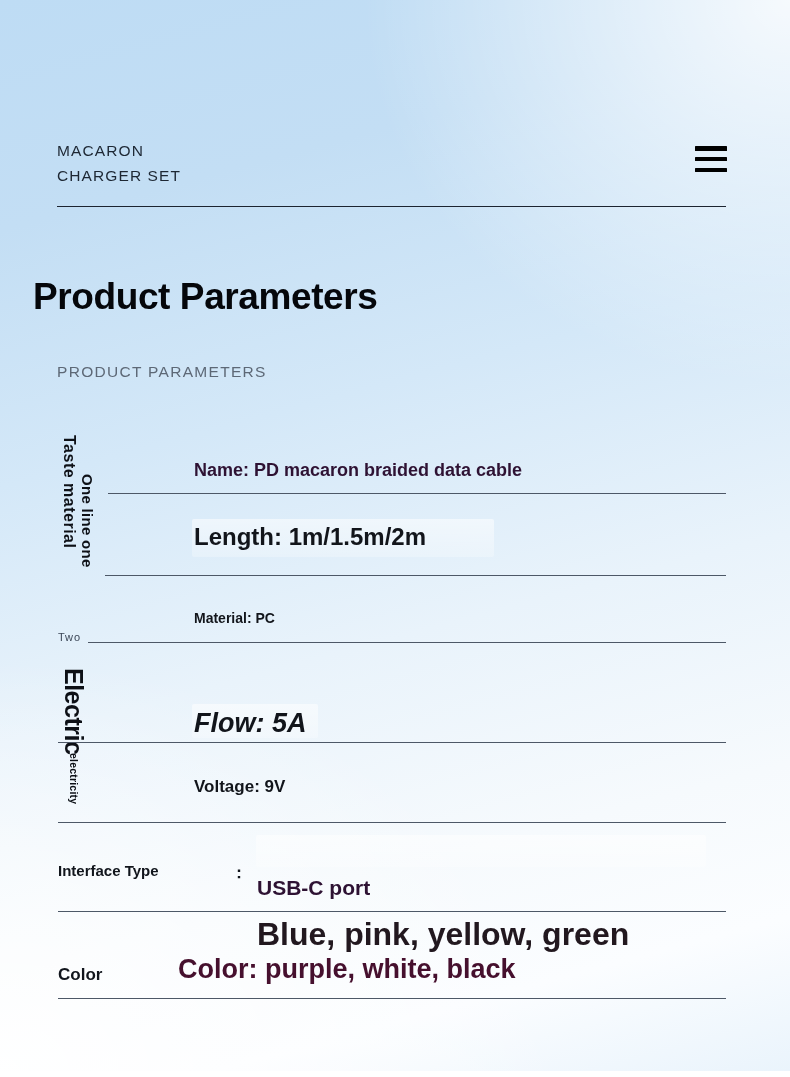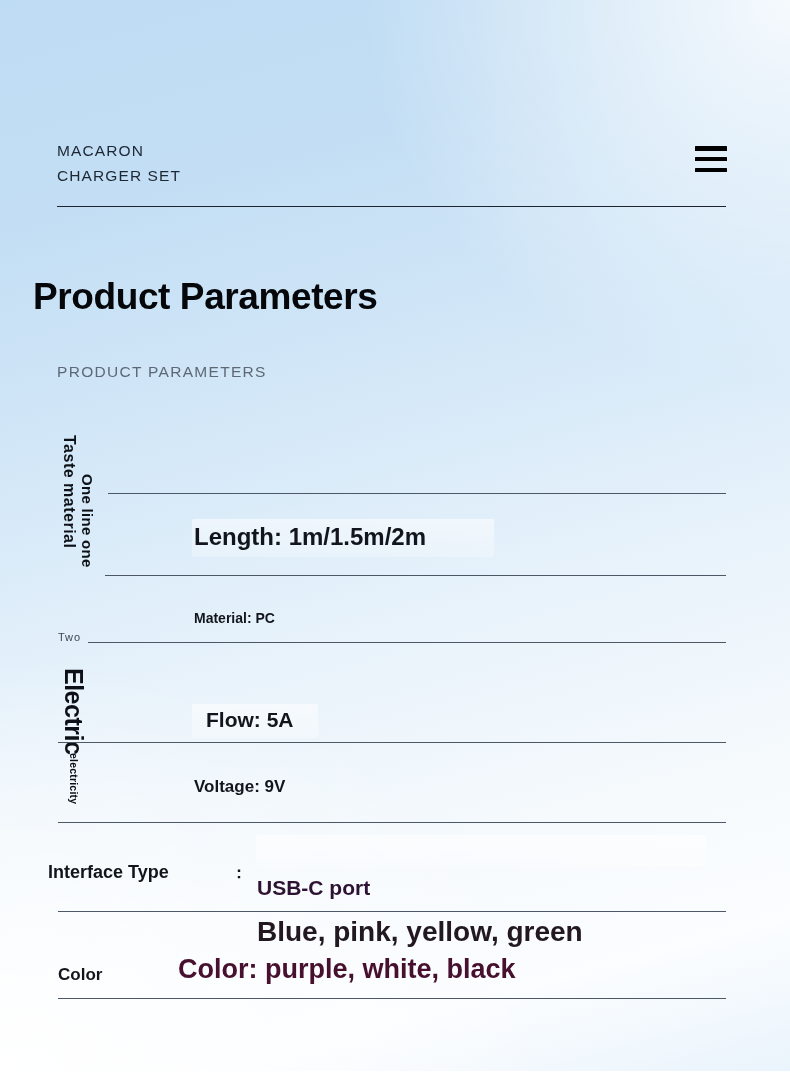--- a/index.html
+++ b/index.html
@@ -93,41 +93,42 @@
 
   <div class="table">
 
     <div class="vlabel" style="left:78px;top:15px;transform:rotate(90deg);font-size:16px;letter-spacing:.5px;">Taste material</div>
     <div class="vlabel" style="left:96px;top:54px;transform:rotate(90deg);font-size:15px;letter-spacing:.3px;">One line one</div>
 
     <div class="hlabel" style="left:58px;top:211px;font-size:11px;letter-spacing:1px;font-weight:400;">Two</div>
     <div class="vlabel" style="left:88px;top:248px;transform:rotate(90deg);font-size:25px;letter-spacing:-.5px;">Electric</div>
     <div class="vlabel" style="left:80px;top:333px;transform:rotate(90deg);font-size:10.5px;letter-spacing:.2px;">electricity</div>
 
+    <div class="val purple" style="left:194px;top:40px;font-size:18px;">Name: PD macaron braided data cable</div>
     <div class="rule" style="left:108px;top:73px;width:618px;"></div>
 
     <div class="hl" style="left:192px;top:99px;width:302px;height:38px;"></div>
     <div class="val" style="left:194px;top:103px;font-size:24px;">Length: 1m/1.5m/2m</div>
     <div class="rule" style="left:105px;top:155px;width:621px;"></div>
 
     <div class="val" style="left:194px;top:190px;font-size:14px;">Material: PC</div>
     <div class="rule" style="left:88px;top:222px;width:638px;"></div>
 
     <div class="hl" style="left:192px;top:284px;width:126px;height:34px;"></div>
-    <div class="val" style="left:206px;top:288px;font-size:21px;">Flow: 5A</div>
+    <div class="val" style="left:194px;top:288px;font-size:27px;font-style:italic;">Flow: 5A</div>
     <div class="rule" style="left:58px;top:322px;width:668px;"></div>
 
     <div class="val" style="left:194px;top:357px;font-size:17px;text-align:center;">Voltage: 9V</div>
     <div class="rule" style="left:58px;top:402px;width:668px;"></div>
 
-    <div class="rowlabel" style="left:48px;top:442px;font-size:18px;">Interface Type</div>
+    <div class="rowlabel" style="left:58px;top:442px;font-size:15px;">Interface Type</div>
     <div class="colon" style="left:231px;top:443px;font-size:16px;">：</div>
     <div class="hl" style="left:256px;top:415px;width:450px;height:32px;"></div>
     <div class="val purple" style="left:257px;top:456px;font-size:21px;text-align:center;">USB-C port</div>
     <div class="rule" style="left:58px;top:491px;width:668px;"></div>
 
     <div class="rowlabel" style="left:58px;top:545px;font-size:17px;text-align:center;">Color</div>
-    <div class="val" style="left:257px;top:496px;font-size:28px;color:#22181f;">Blue, pink, yellow, green</div>
+    <div class="val" style="left:257px;top:496px;font-size:32px;color:#22181f;">Blue, pink, yellow, green</div>
     <div class="val" style="left:178px;top:534px;font-size:27px;color:#46102e;">Color: purple, white, black</div>
     <div class="rule" style="left:58px;top:578px;width:668px;"></div>
 
   </div>
 </div>
 
 </body></html>

